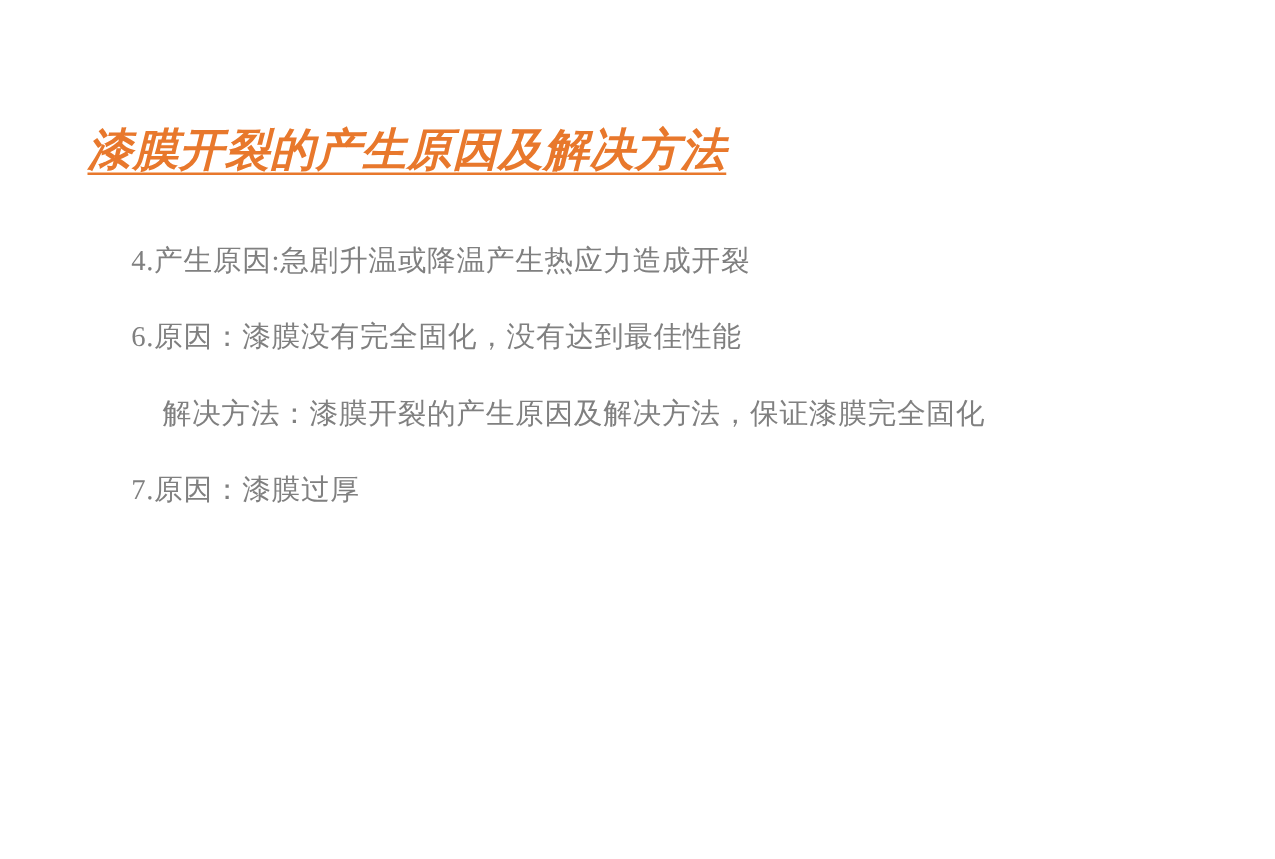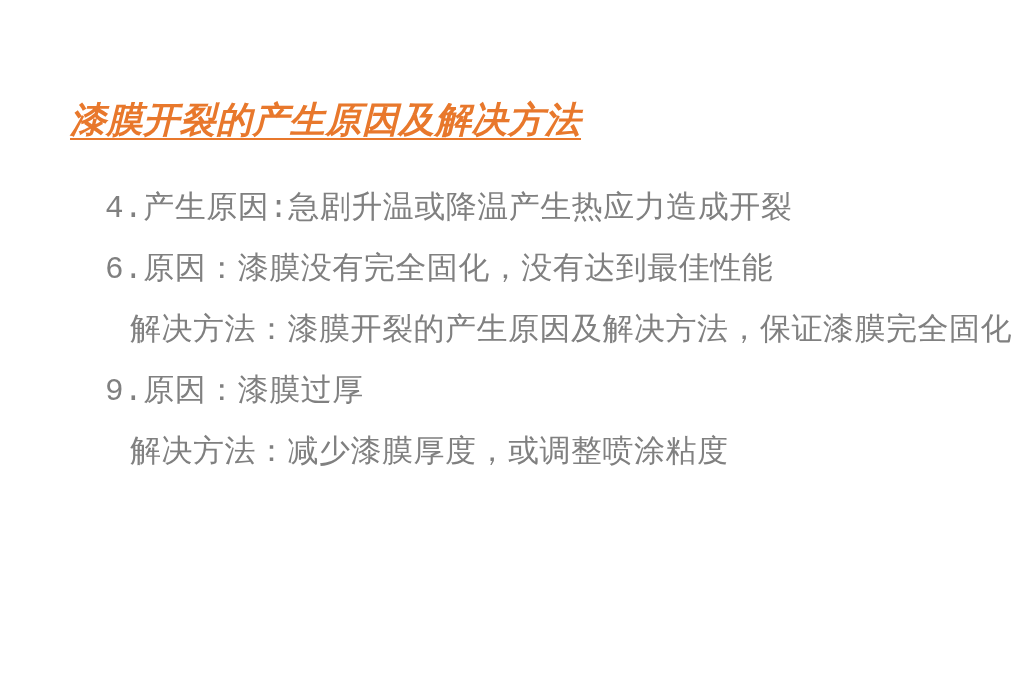--- a/index.html
+++ b/index.html
@@ -6,21 +6,21 @@
     margin: 0;
     padding: 0;
     background: #ffffff;
   }
   .slide {
     position: relative;
     width: 1020px;
     height: 580px;
     background: #ffffff;
     overflow: hidden;
-    font-family: Liberation Mono, monospace;
+    font-family: Liberation Serif, serif;
   }
   .slide-title {
     position: absolute;
     left: 70px;
     top: 96px;
     font-size: 36px;
     font-weight: bold;
     font-style: italic;
     color: #e8782c;
     text-decoration: underline;
@@ -30,36 +30,35 @@
     letter-spacing: 0.5px;
     white-space: nowrap;
   }
   .body-block {
     position: absolute;
     left: 105px;
     top: 178px;
     width: 880px;
   }
   .body-line {
-    font-size: 31px;
+    font-size: 23px;
     line-height: 61px;
     color: #808080;
     white-space: nowrap;
     letter-spacing: 0.5px;
   }
   .body-line.indent-1 {
     padding-left: 25px;
   }
 </style>
 </head>
 <body>
 
 <div class="slide">
   <div class="slide-title">漆膜开裂的产生原因及解决方法</div>
 
   <div class="body-block">
     <div class="body-line">4.产生原因:急剧升温或降温产生热应力造成开裂</div>
     <div class="body-line">6.原因：漆膜没有完全固化，没有达到最佳性能</div>
     <div class="body-line indent-1">解决方法：漆膜开裂的产生原因及解决方法，保证漆膜完全固化</div>
-    <div class="body-line">9.原因：漆膜过厚</div>
-    <div class="body-line indent-1">解决方法：减少漆膜厚度，或调整喷涂粘度</div>
+    <div class="body-line">7.原因：漆膜过厚</div>
   </div>
 </div>
 
 </body></html>

